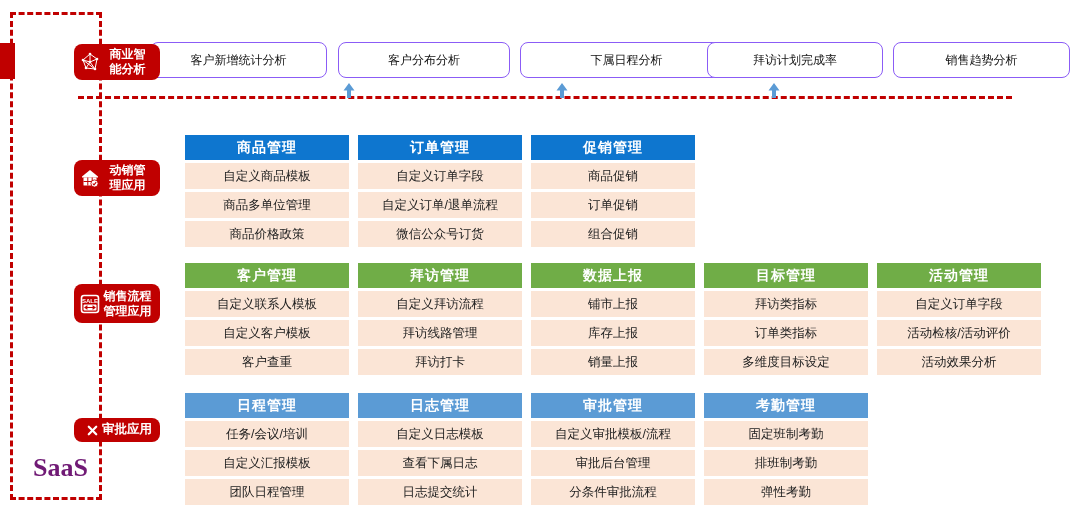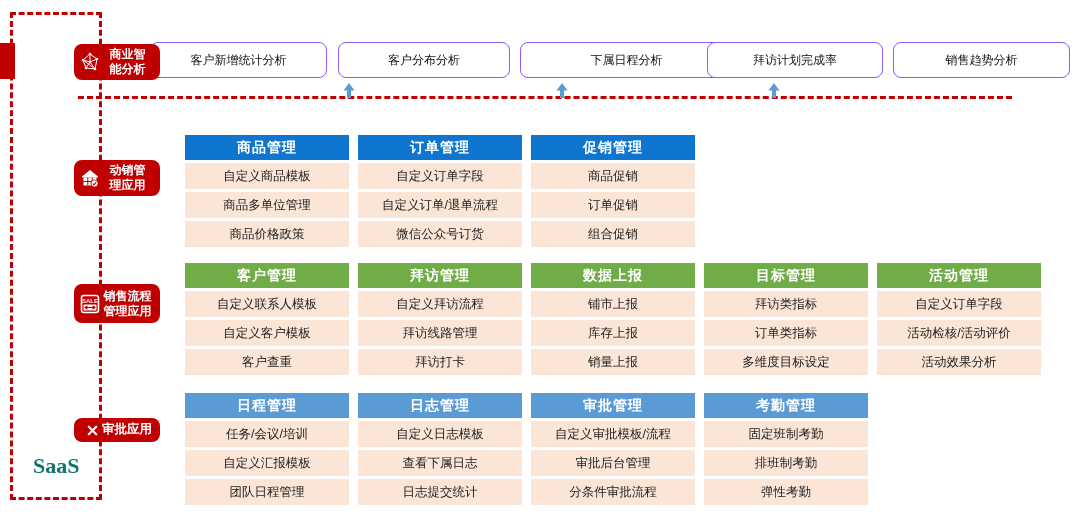--- a/index.html
+++ b/index.html
@@ -48,21 +48,21 @@
   }
   .hdr-blue{background:#0E76CF;}
   .hdr-green{background:#70AD47;}
   .hdr-lblue{background:#5B9BD5;}
   .g-cell{
     height:26px;line-height:26px;text-align:center;background:#FBE5D6;
     font-size:12.5px;color:#222;white-space:nowrap;overflow:hidden;
   }
   .saas{
     position:absolute;left:33px;top:453px;font-family:"Liberation Serif",serif;
-    font-weight:bold;font-size:22px;color:#0f766e;z-index:3;
+    font-weight:bold;font-size:26px;color:#701a75;z-index:3;
   }
 </style>
 </head>
 <body>
 
 <div class="canvas">
 
   <div class="frame"></div>
   <div class="edge-block"></div>
   <div class="sep-line"></div>

